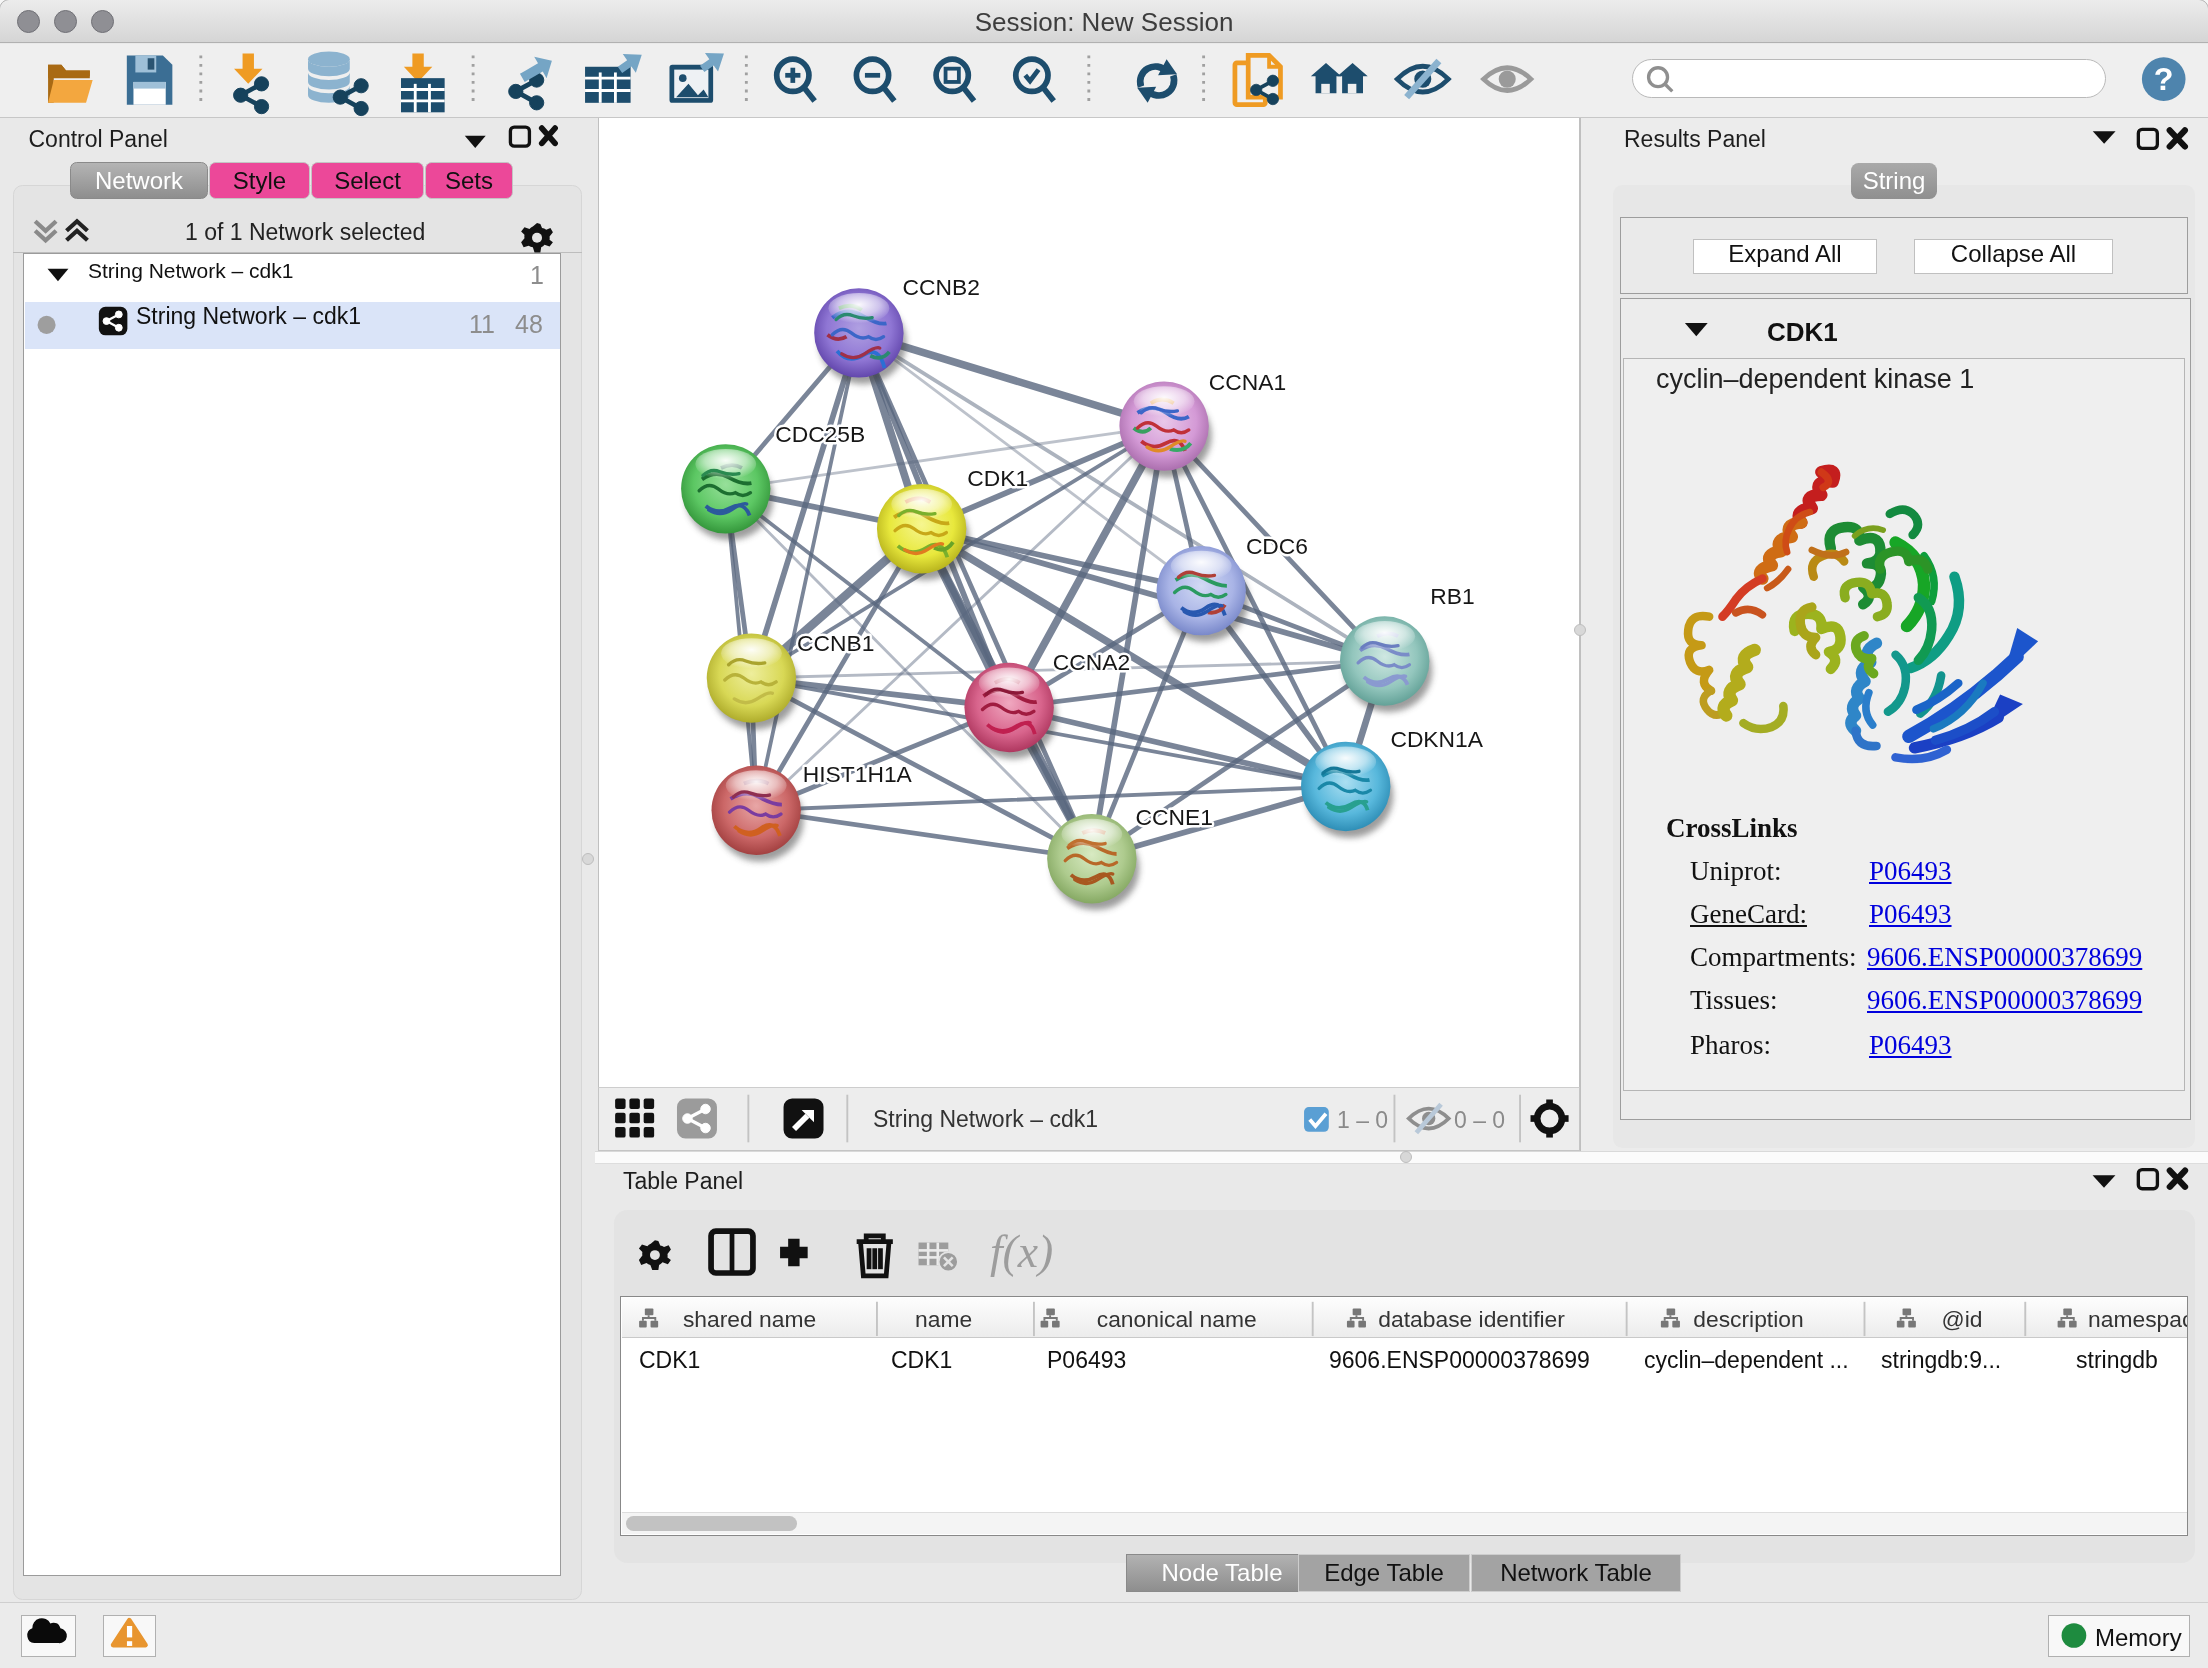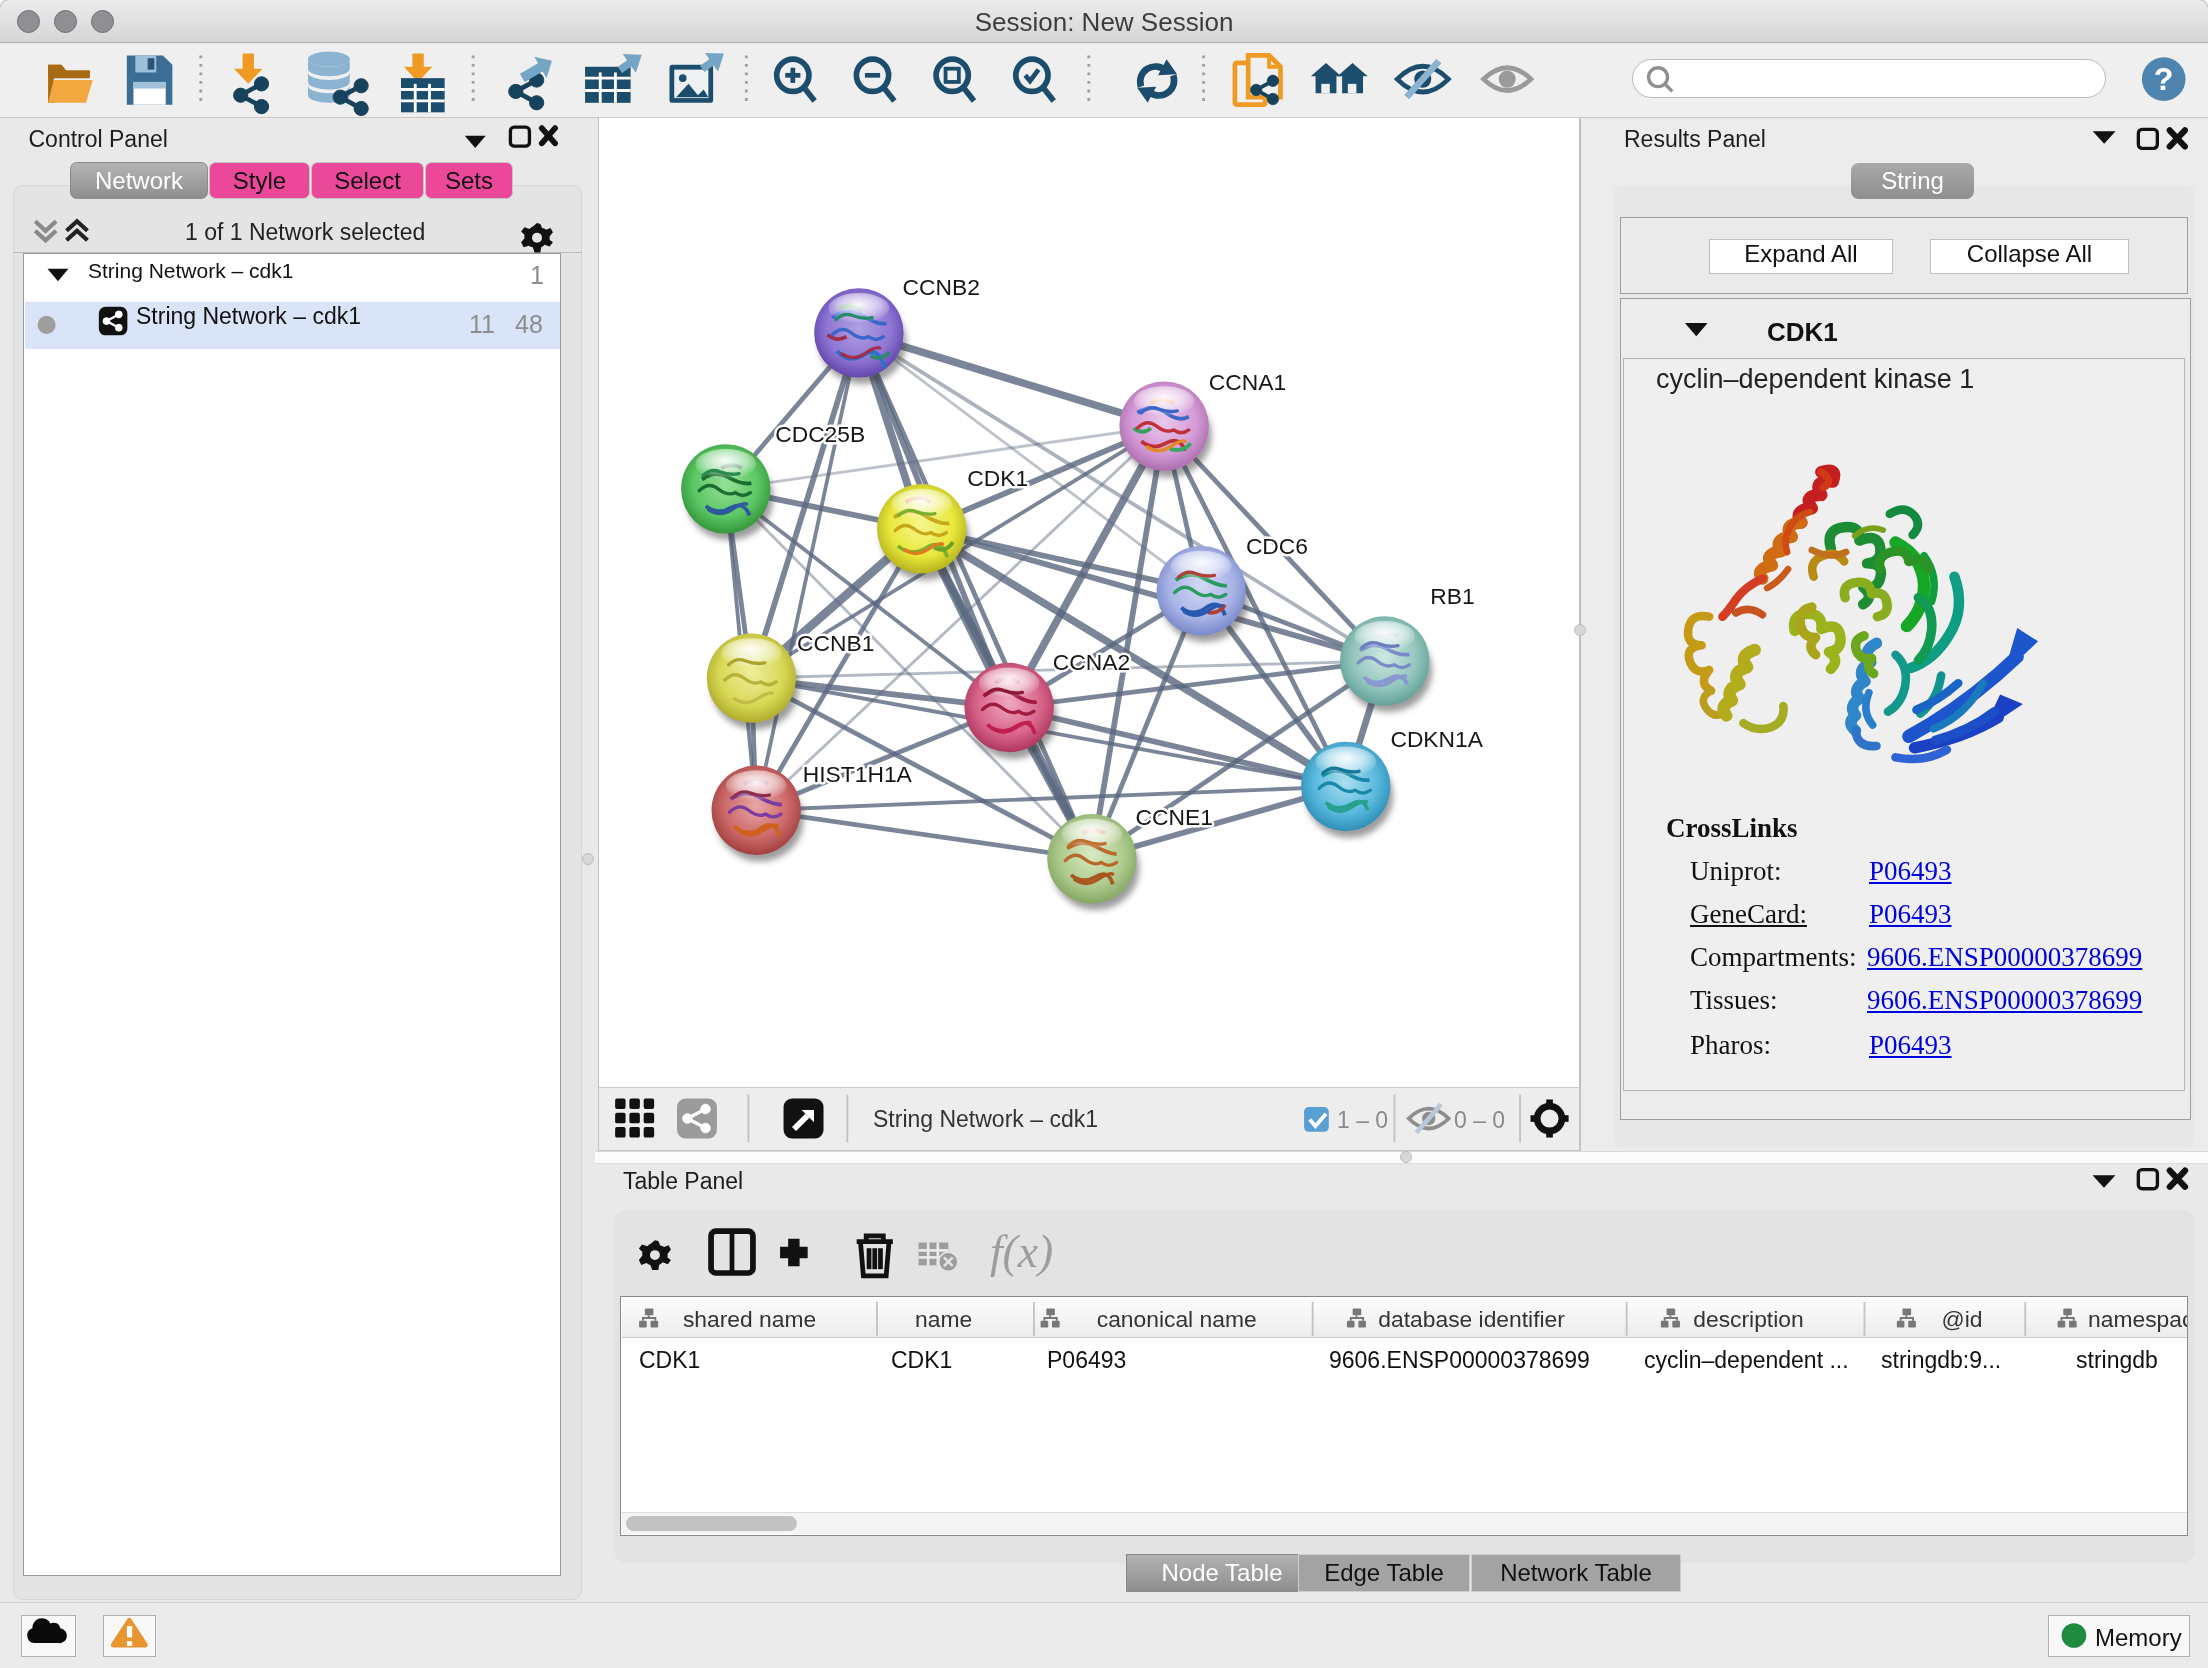--- a/index.html
+++ b/index.html
@@ -38,30 +38,30 @@
   
   #netpanel{left:598px;top:118px;width:982px;height:969px;background:#fff;
     border-left:1px solid #c0c0c0;border-right:1px solid #c0c0c0;}
   #nettool{left:598px;top:1087px;width:982px;height:64px;background:#ededed;
     border:1px solid #c5c5c5;border-top:1px solid #cdcdcd;}
   #hdivider{left:595px;top:1151px;width:1613px;height:13.3px;background:#fbfbfb;
     border-top:1px solid #d9d9d9;border-bottom:1px solid #dddddd;}
   
   #rpanel{left:1580px;top:118px;width:629px;height:1033px;background:#ececec;
     border-left:1px solid #bfbfbf;}
-  #stringtab{left:1851px;top:163px;width:123px;height:36px;
+  #stringtab{left:1851px;top:163px;width:86px;height:36px;
     background:linear-gradient(#a9a9a9,#8f8f8f);border-radius:7.6px;color:#fff;
     font-size:24px;text-align:center;line-height:36px;}
   #rp-outer{left:1613px;top:185px;width:582px;height:963px;background:#e7e7e7;
     border-radius:9.5px;}
   #rp-box1{left:1620px;top:217px;width:568px;height:77px;background:#eaeaea;
     border:1.9px solid #9d9d9d;}
   .rbtn{position:absolute;top:239px;height:35px;background:#fff;
     border:1.4px solid #c0c0c0;border-radius:0;font-size:24px;color:#111;
-    text-align:center;margin-left:16px;}
+    text-align:center;}
   #rp-box2{left:1620px;top:298px;width:571px;height:822px;background:#ececec;
     border:1.9px solid #9d9d9d;}
   #rp-content{left:1623px;top:358px;width:562px;height:733px;background:#efefef;
     border:1px solid #b5b5b5;}
   .serif{font-family:"Liberation Serif",serif;}
   .xl{color:#0000dd;text-decoration:underline;}
   #tp-box{left:614px;top:1210px;width:1581px;height:353px;background:#e3e3e3;
     border-radius:13.3px;}
   #tbl{left:620px;top:1296px;width:1568px;height:240px;background:#fff;
     border:1.9px solid #888;}

